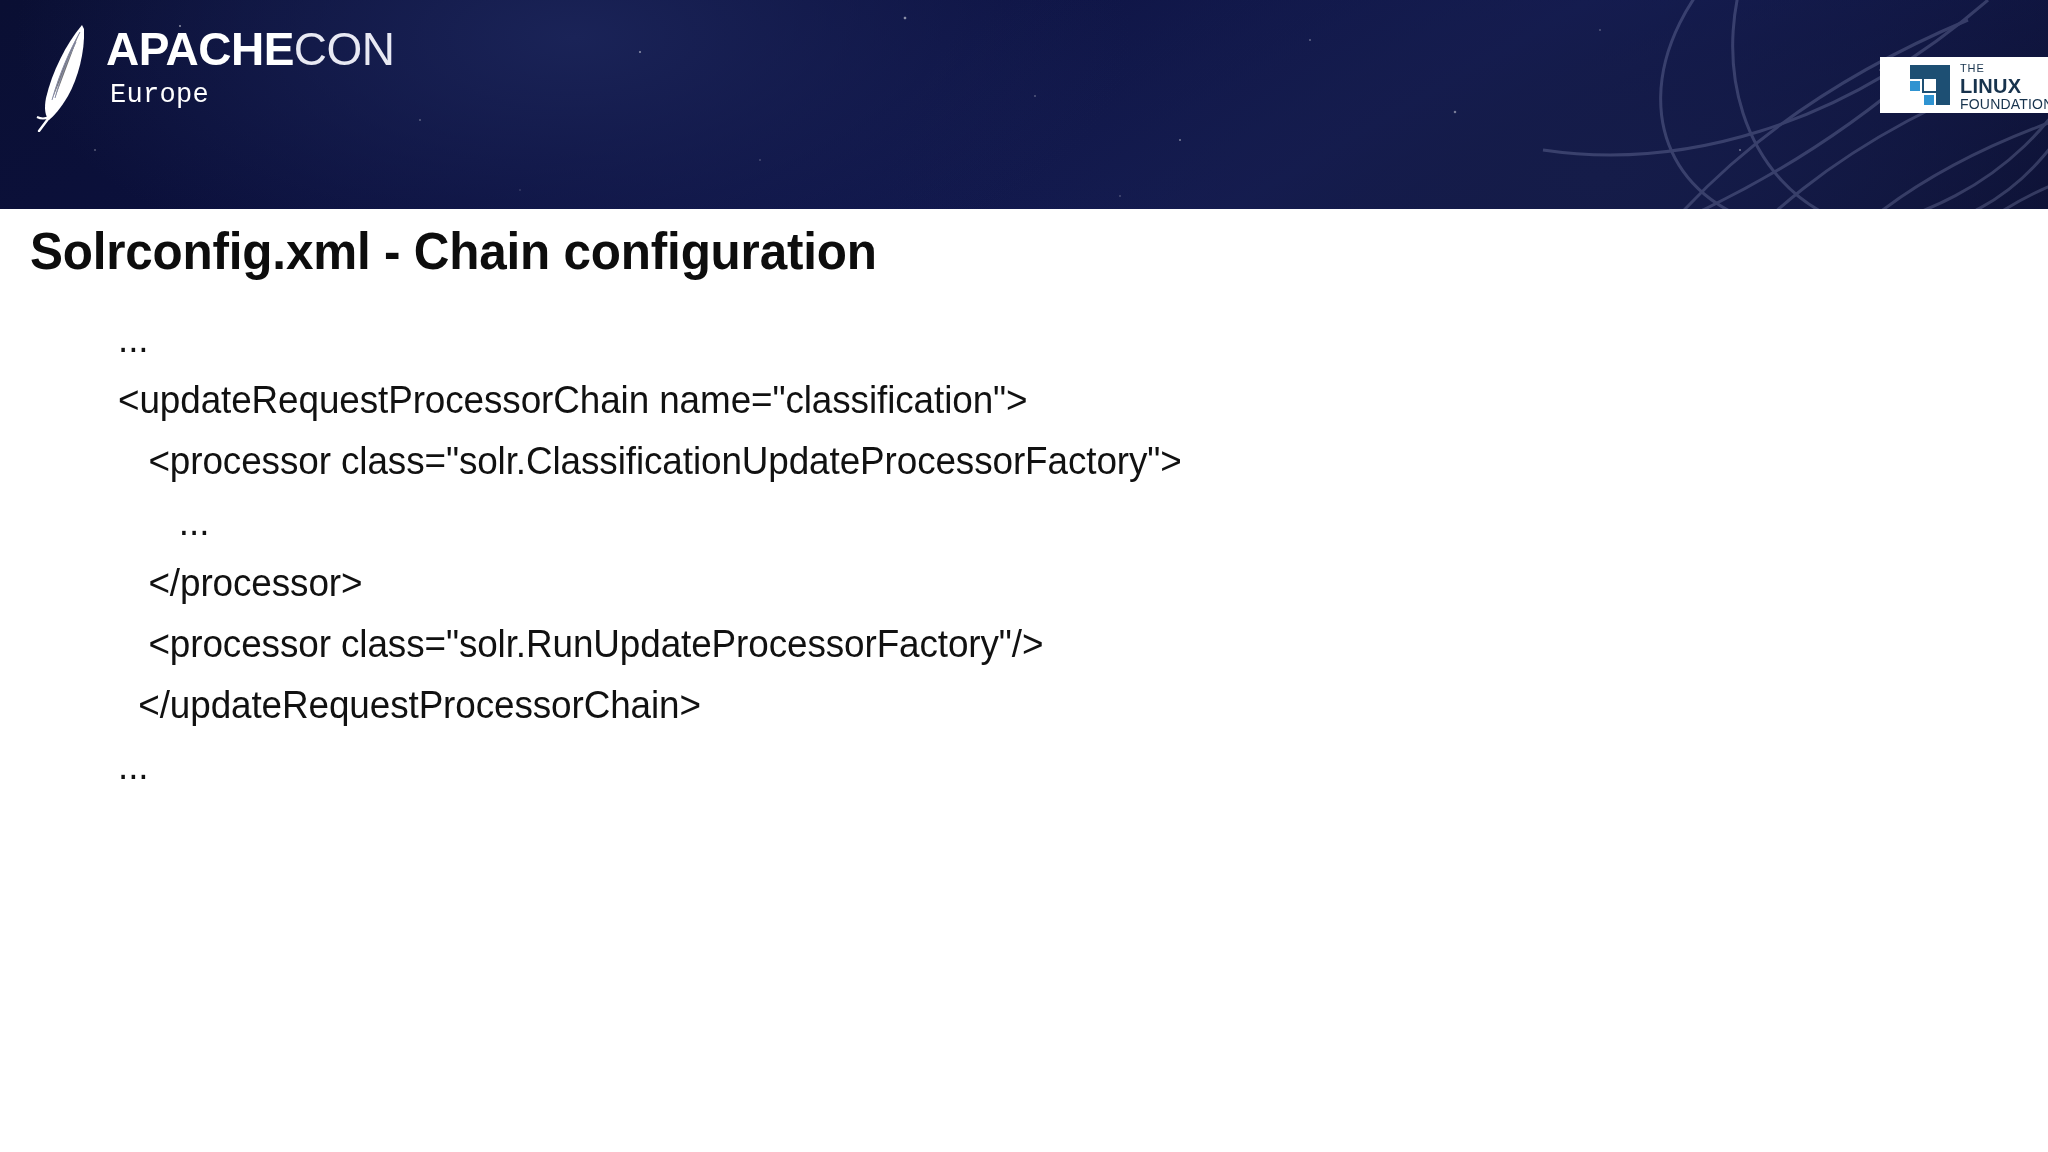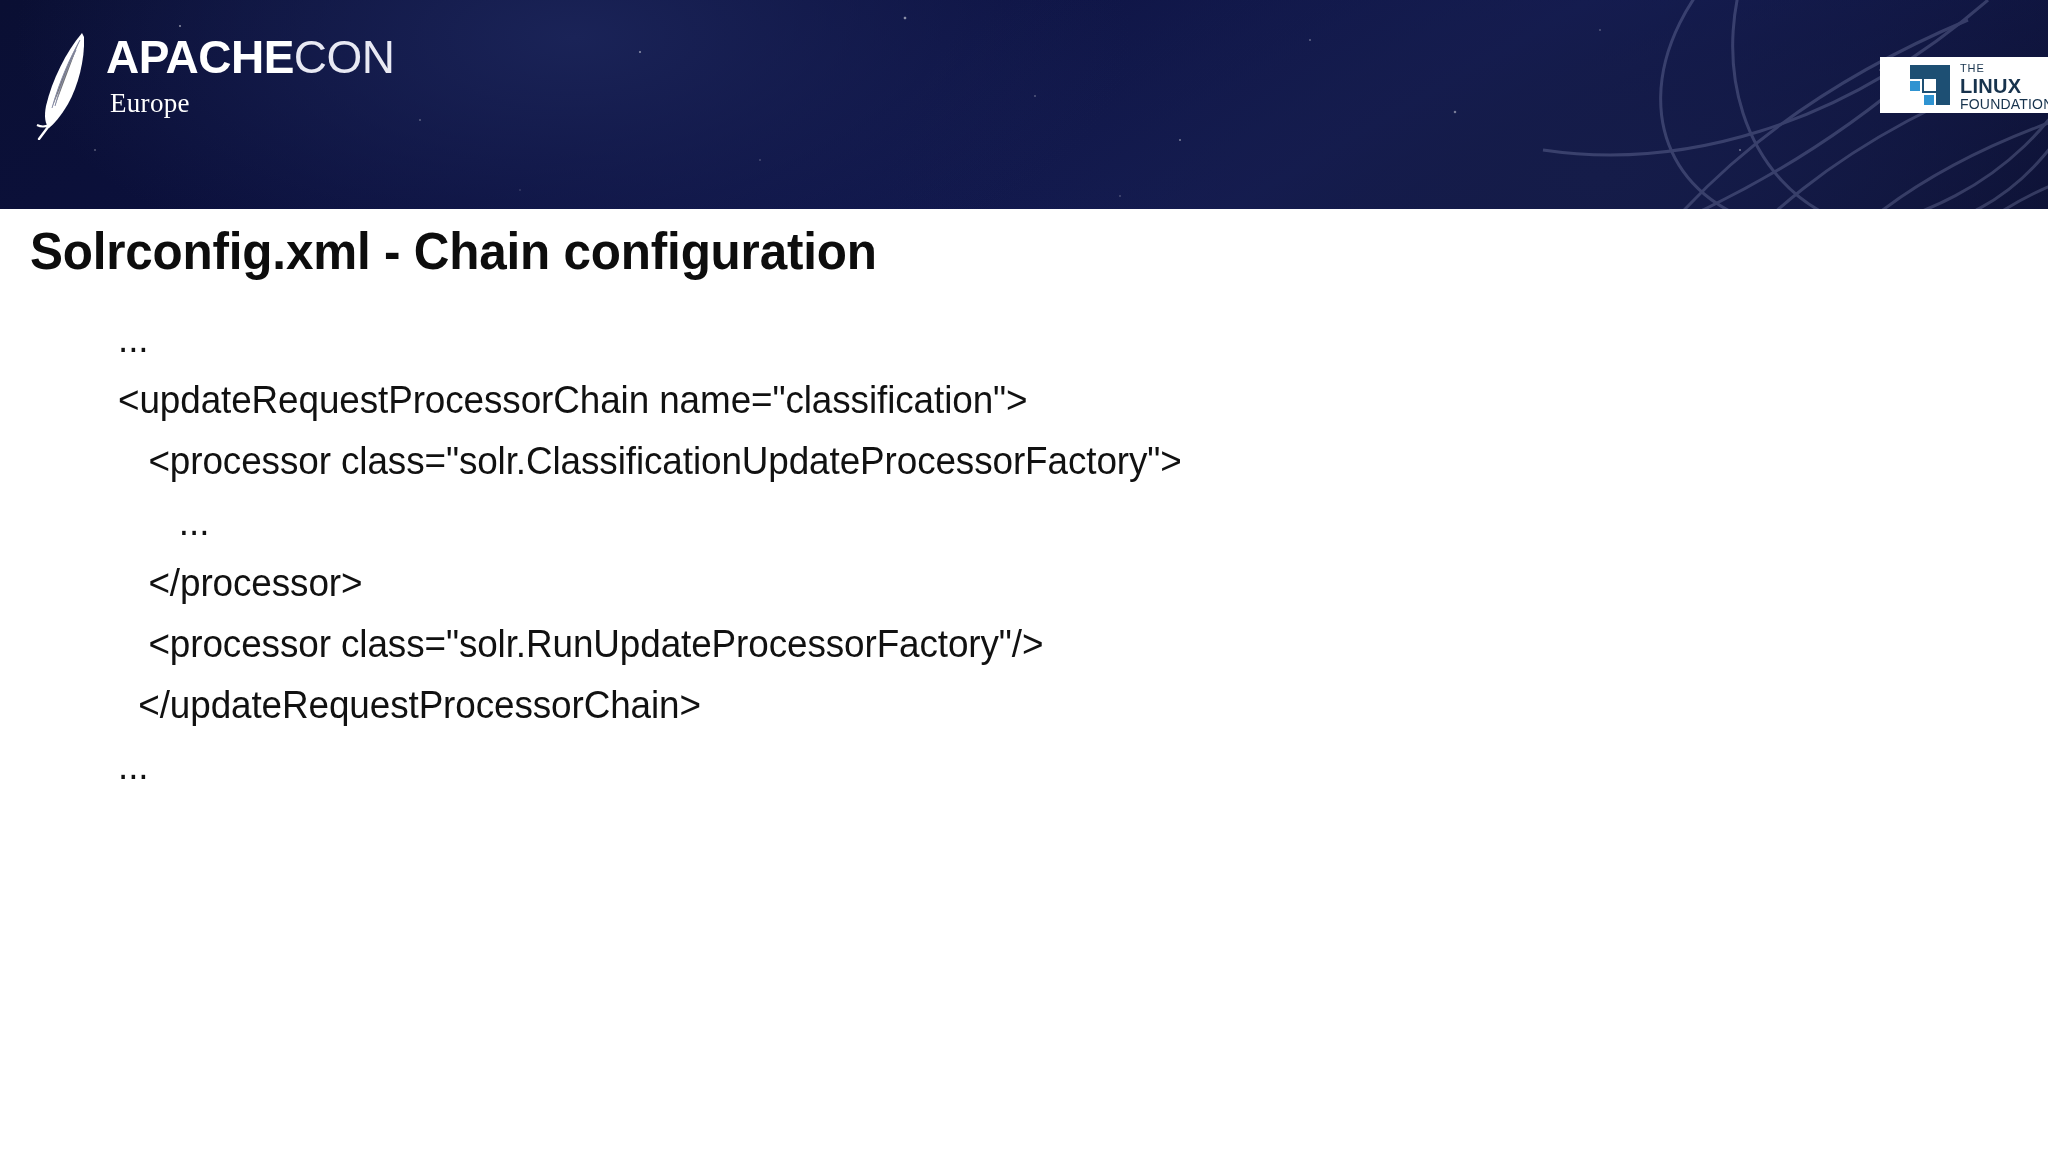--- a/index.html
+++ b/index.html
@@ -52,21 +52,21 @@
     position: absolute;
     right: -60px; top: -150px;
     width: 660px; height: 520px;
     opacity: .30;
     pointer-events: none;
   }
 
   
   #apachecon-logo {
     position: absolute;
-    left: 36px; top: 28px;
+    left: 36px; top: 20px;
     width: 340px; height: 112px;
   }
   #feather-icon {
     position: absolute;
     left: 0; top: 0;
     width: 66px; height: 112px;
   }
   .ac-wordmark {
     position: absolute;
     left: 70px; top: 6px;
@@ -83,21 +83,21 @@
   .ac-con {
     font-family: "Liberation Sans", sans-serif;
     font-weight: 300;
     font-size: 46px;
     color: #e8e9f3;
     letter-spacing: -0.5px;
   }
   .ac-europe {
     position: absolute;
     left: 74px; top: 60px;
-    font-family: Liberation Serif, serif;
+    font-family: Liberation Mono, monospace;
     font-weight: normal;
     font-size: 27px;
     color: #ffffff;
     letter-spacing: .3px;
   }
 
   
   #linux-foundation-logo {
     position: absolute;
     left: 1880px; top: 57px;

